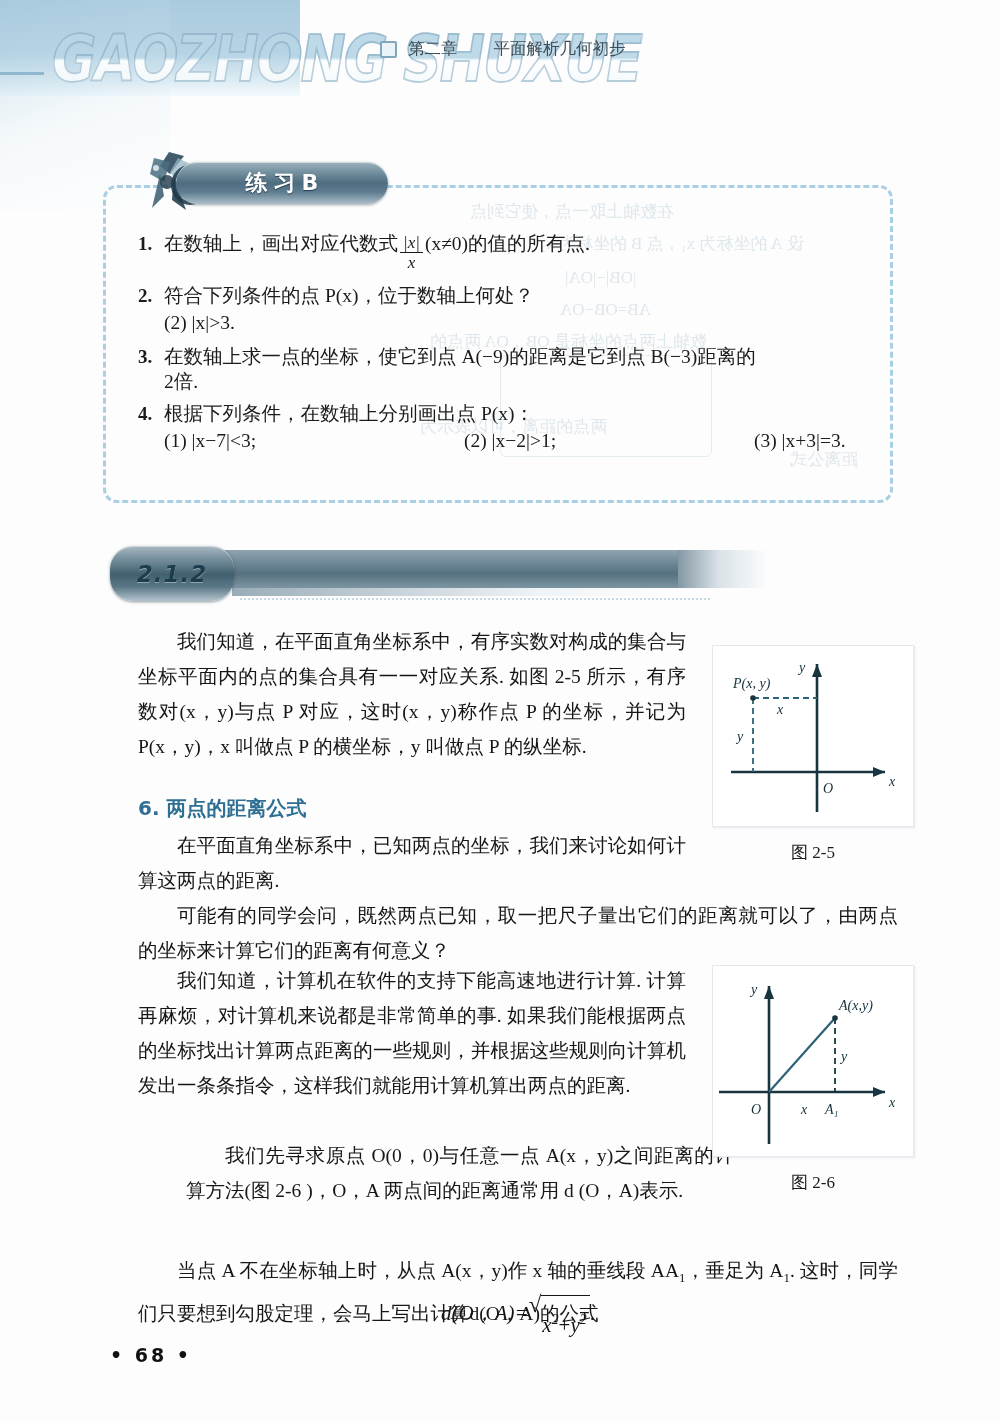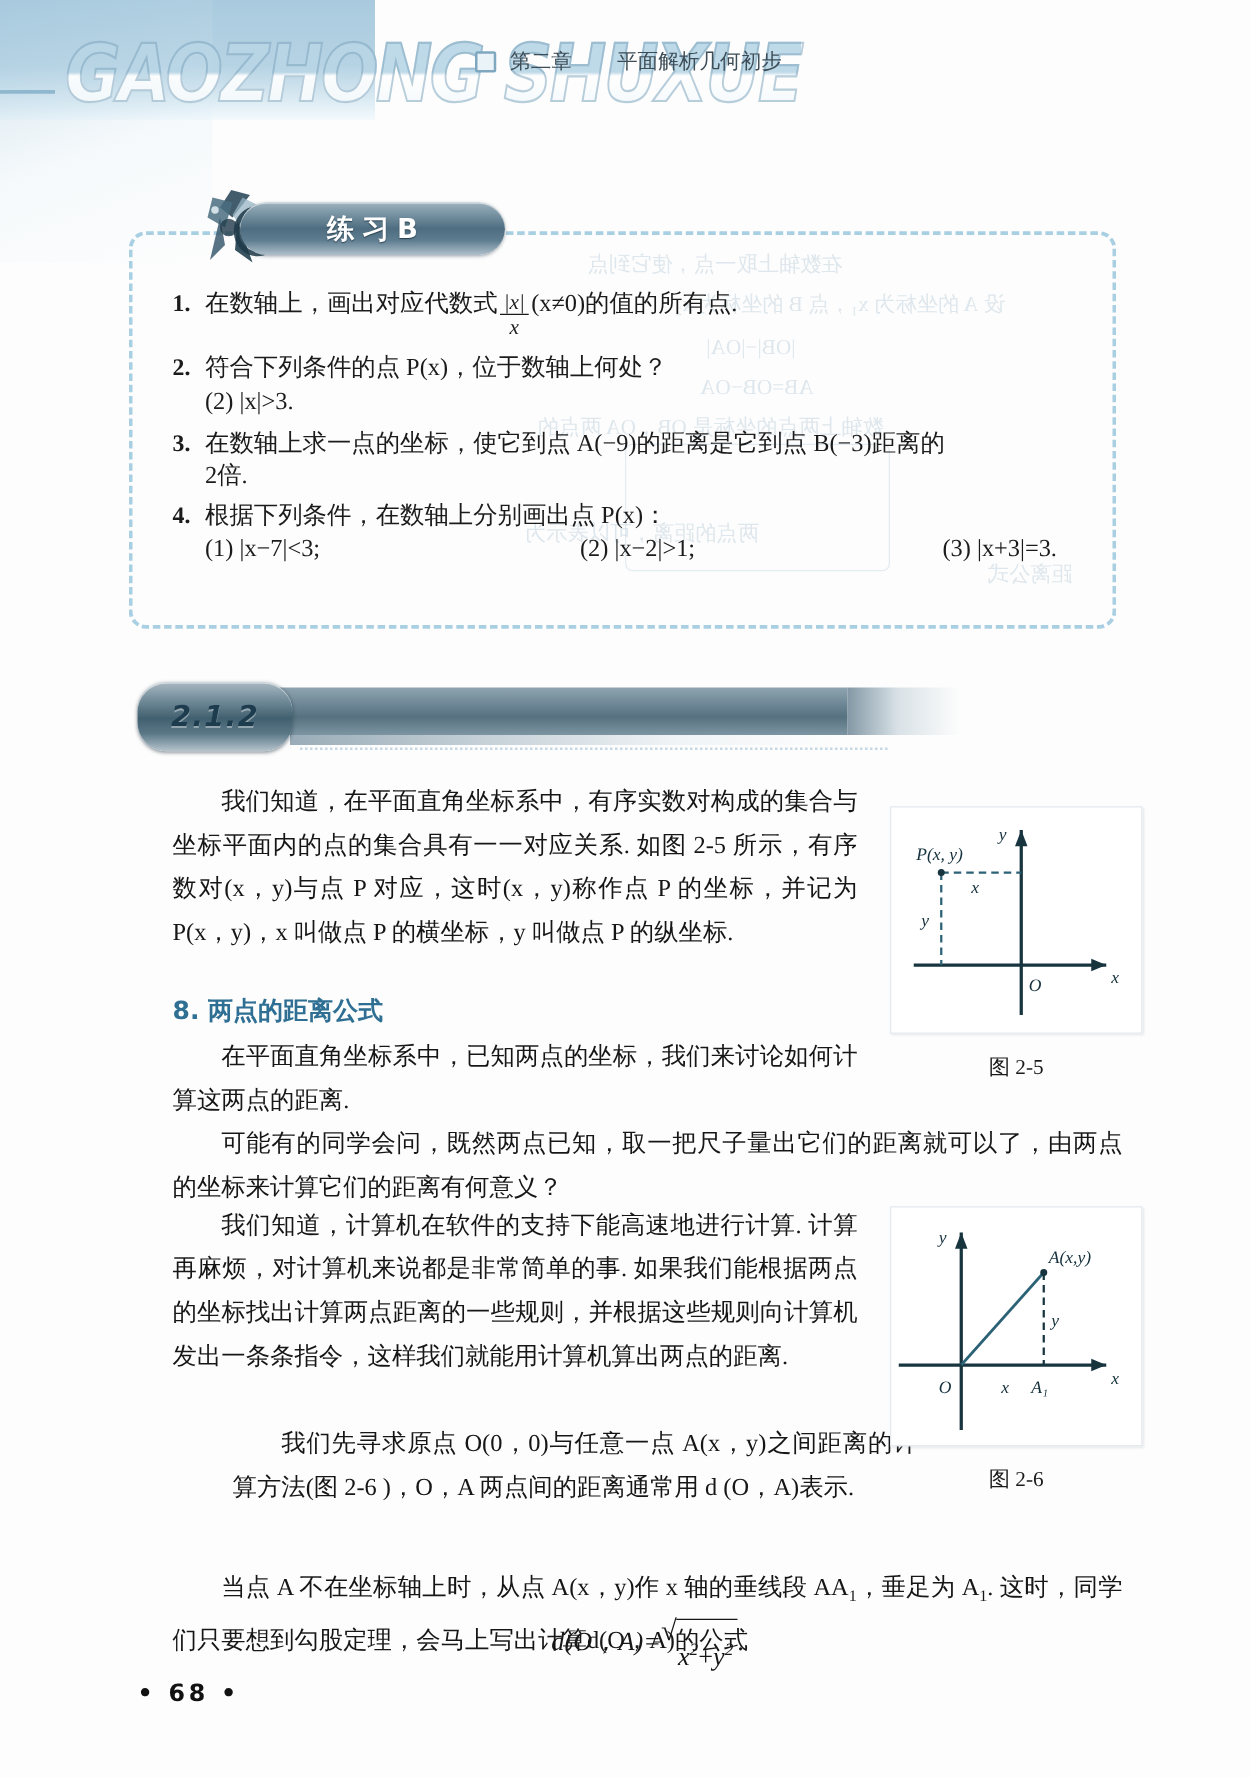--- a/index.html
+++ b/index.html
@@ -86,21 +86,21 @@
     width: 790px; height: 318px;
     border: 3px dashed #a9cfe2;
     border-radius: 14px;
     box-sizing: border-box;
     background: rgba(255,255,255,0.05);
   }
 
   
   .ex-badge-wrap {
     position: absolute;
-    left: 150px; top: 152px;
+    left: 134px; top: 152px;
     width: 260px; height: 62px;
   }
   .ex-badge {
     position: absolute;
     left: 42px; top: 10px;
     width: 212px; height: 42px;
     border-radius: 21px;
     background: linear-gradient(180deg, #9fb2bd 0%, #7e99a8 18%, #4e6d80 50%, #5e7d90 72%, #aebfca 100%);
     box-shadow: 0 1px 3px rgba(40,60,75,0.45), inset 0 1px 0 rgba(255,255,255,0.55);
     display: flex;
@@ -441,21 +441,21 @@
     <div class="sec-bar"></div>
     <div class="sec-bar-shadow"></div>
     <div class="sec-pill">
       <span class="sec-num">2.1.2</span>
     </div>
     <div class="sec-dots"></div>
   </div>
 
   <div class="body-text indent" style="top:624px; width:548px;">我们知道，在平面直角坐标系中，有序实数对构成的集合与坐标平面内的点的集合具有一一对应关系. 如图 2-5 所示，有序数对(x，y)与点 P 对应，这时(x，y)称作点 P 的坐标，并记为 P(x，y)，x 叫做点 P 的横坐标，y 叫做点 P 的纵坐标.</div>
 
-  <div class="sub-head" style="top:795px;">8. 两点的距离公式</div>
+  <div class="sub-head" style="top:795px;">6. 两点的距离公式</div>
 
   <div class="body-text indent" style="top:828px; width:548px;">在平面直角坐标系中，已知两点的坐标，我们来讨论如何计算这两点的距离.</div>
 
   <div class="body-text indent body-wide" style="top:898px;">可能有的同学会问，既然两点已知，取一把尺子量出它们的距离就可以了，由两点的坐标来计算它们的距离有何意义？</div>
 
   <div class="body-text indent" style="top:963px; width:548px;">我们知道，计算机在软件的支持下能高速地进行计算. 计算再麻烦，对计算机来说都是非常简单的事. 如果我们能根据两点的坐标找出计算两点距离的一些规则，并根据这些规则向计算机发出一条条指令，这样我们就能用计算机算出两点的距离.</div>
 
   <div class="body-text indent" style="top:1138px; width:548px;margin-left:48px;">我们先寻求原点 O(0，0)与任意一点 A(x，y)之间距离的计算方法(图 2-6 )，O，A 两点间的距离通常用 d (O，A)表示.</div>
 
   <div class="body-text indent body-wide" style="top:1253px;">

